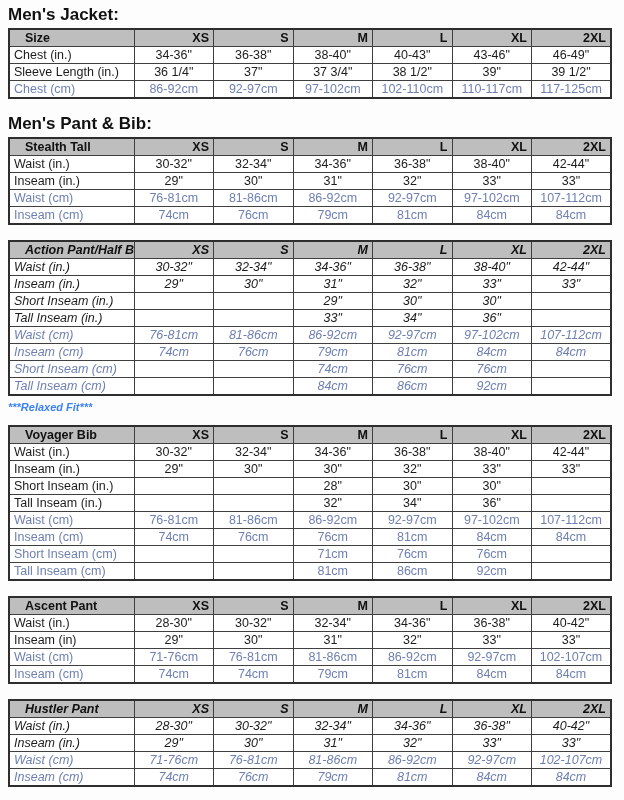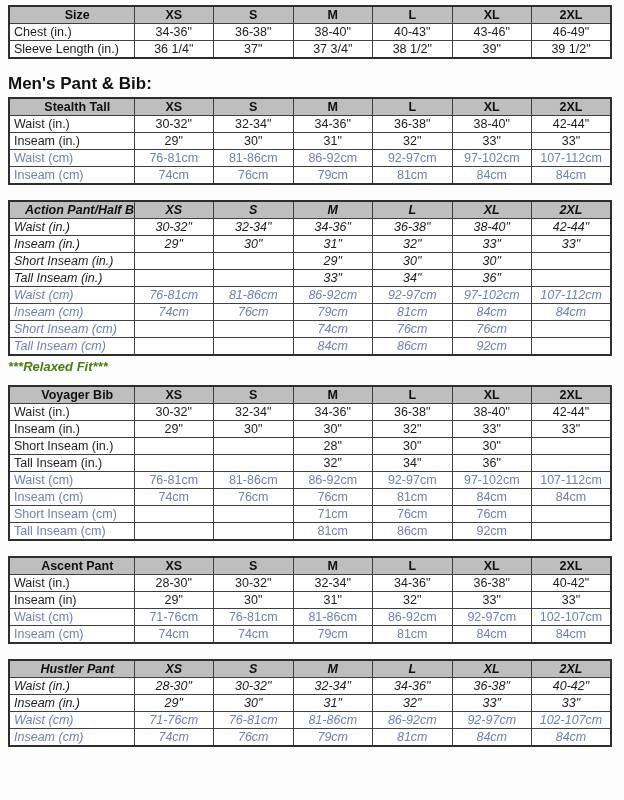--- a/index.html
+++ b/index.html
@@ -44,44 +44,45 @@
     font-size:12.5px;
     height:16px;
     line-height:16px;
     padding:0 4px;
     white-space:nowrap;
     overflow:hidden;
   }
   table.size-chart thead th{
     background:var(--header-bg);
     font-weight:700;
-    text-align:center;
+    text-align:right;
     color:#111;
   }
-  table.size-chart thead th.title-cell{text-align:center;padding-left:15px;}
+  table.size-chart thead th.title-cell{text-align:left;padding-left:15px;}
   table.size-chart td.row-label{text-align:left;}
   table.size-chart td.val{text-align:center;}
   table.size-chart tr.unit-cm td{color:var(--cm-text);}
   table.size-chart tr.unit-in td{color:var(--in-text);}
   .tbl-wrap{margin:0 0 15px 0;}
   .tbl-wrap.tight{margin-bottom:0;font-style:italic;}
   .note{
     font-weight:700;
     font-style:italic;
-    font-size:13px;
-    color:#4d7c0f;
+    font-size:11px;
+    color:#3b82f6;
     margin:3px 0 10px 0;
     line-height:16px;
   }
 </style>
 </head>
 <body>
 
 <div class="page">
 
+  <h2 class="heading">Men's Jacket:</h2>
   <div class="tbl-wrap">
       <table class="size-chart">
         <colgroup>
           <col class="label-col">
           <col class="data-col">
           <col class="data-col">
           <col class="data-col">
           <col class="data-col">
           <col class="data-col">
           <col class="data-col">
@@ -109,20 +110,29 @@
           </tr>
           <tr class="unit-in">
             <td class="row-label">Sleeve Length (in.)</td>
             <td class="val">36 1/4"</td>
             <td class="val">37"</td>
             <td class="val">37 3/4"</td>
             <td class="val">38 1/2"</td>
             <td class="val">39"</td>
             <td class="val">39 1/2"</td>
           </tr>
+          <tr class="unit-cm">
+            <td class="row-label">Chest (cm)</td>
+            <td class="val">86-92cm</td>
+            <td class="val">92-97cm</td>
+            <td class="val">97-102cm</td>
+            <td class="val">102-110cm</td>
+            <td class="val">110-117cm</td>
+            <td class="val">117-125cm</td>
+          </tr>
         </tbody>
       </table>
     </div>
 
   <h2 class="heading">Men's Pant &amp; Bib:</h2>
   <div class="tbl-wrap">
       <table class="size-chart">
         <colgroup>
           <col class="label-col">
           <col class="data-col">

